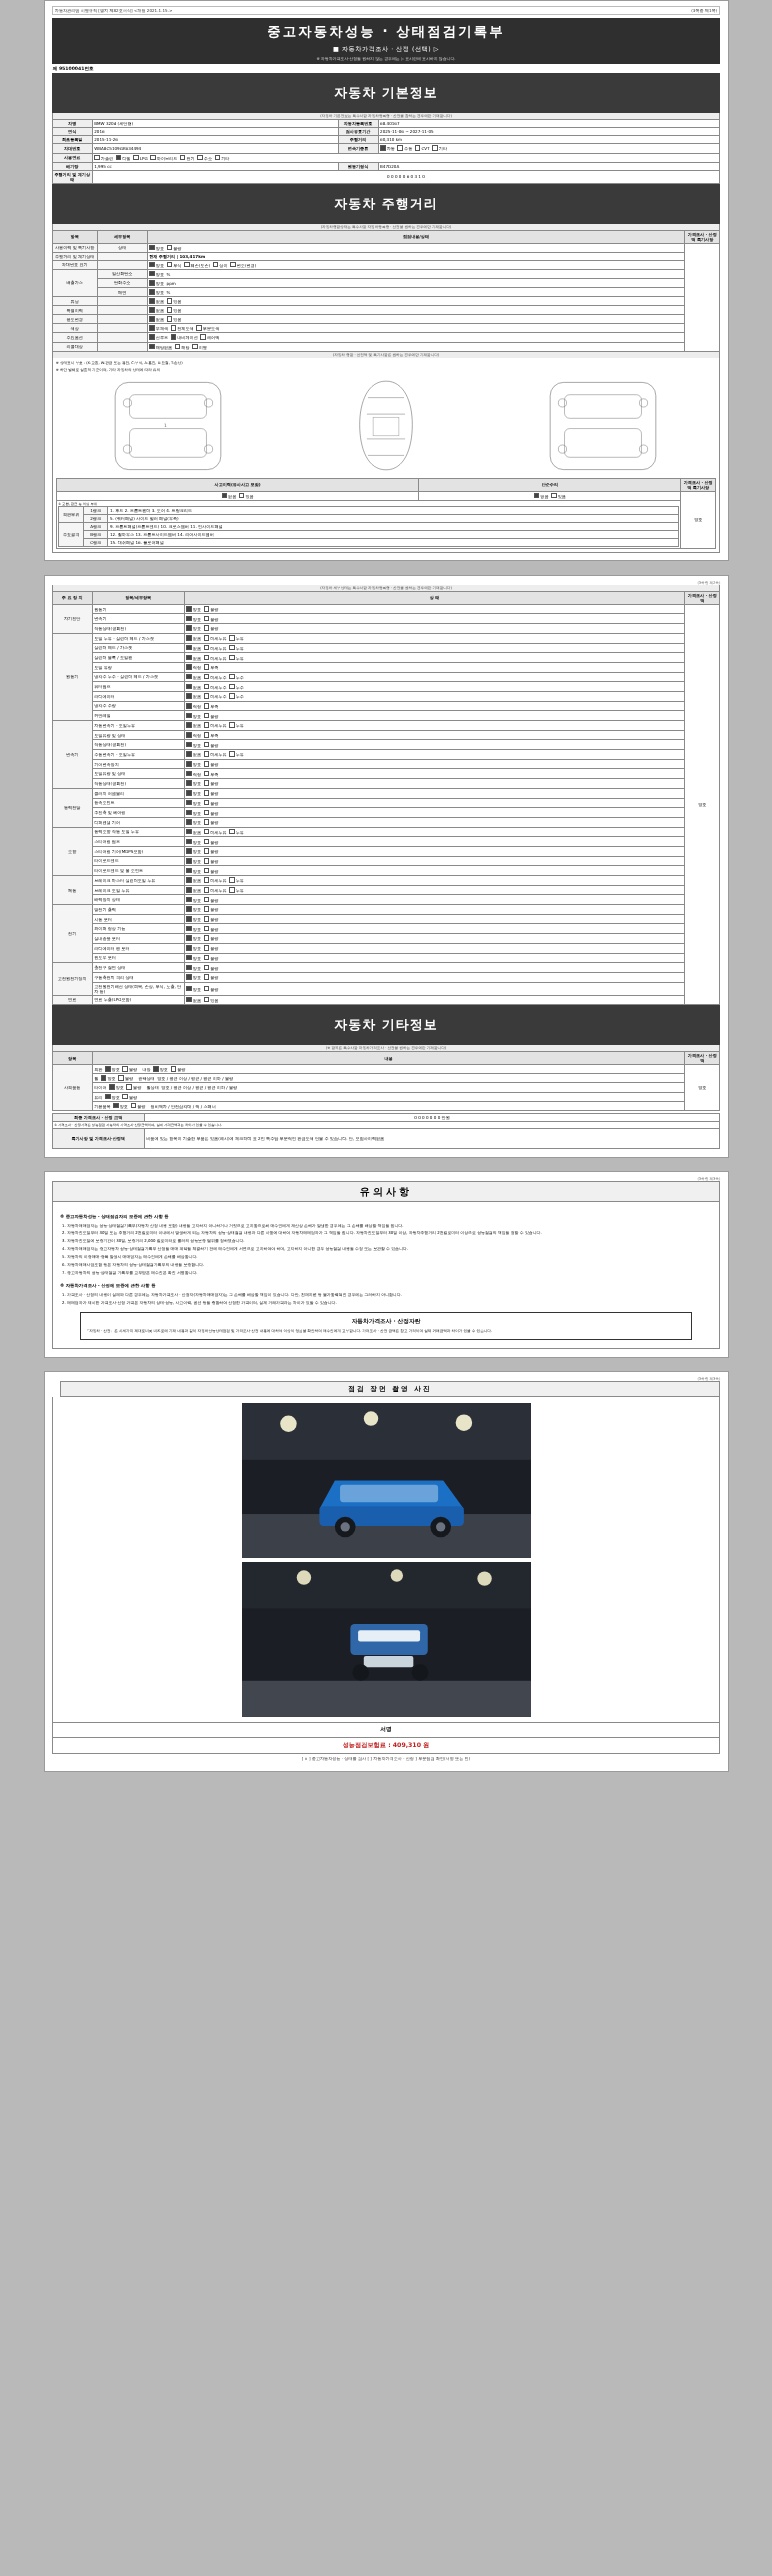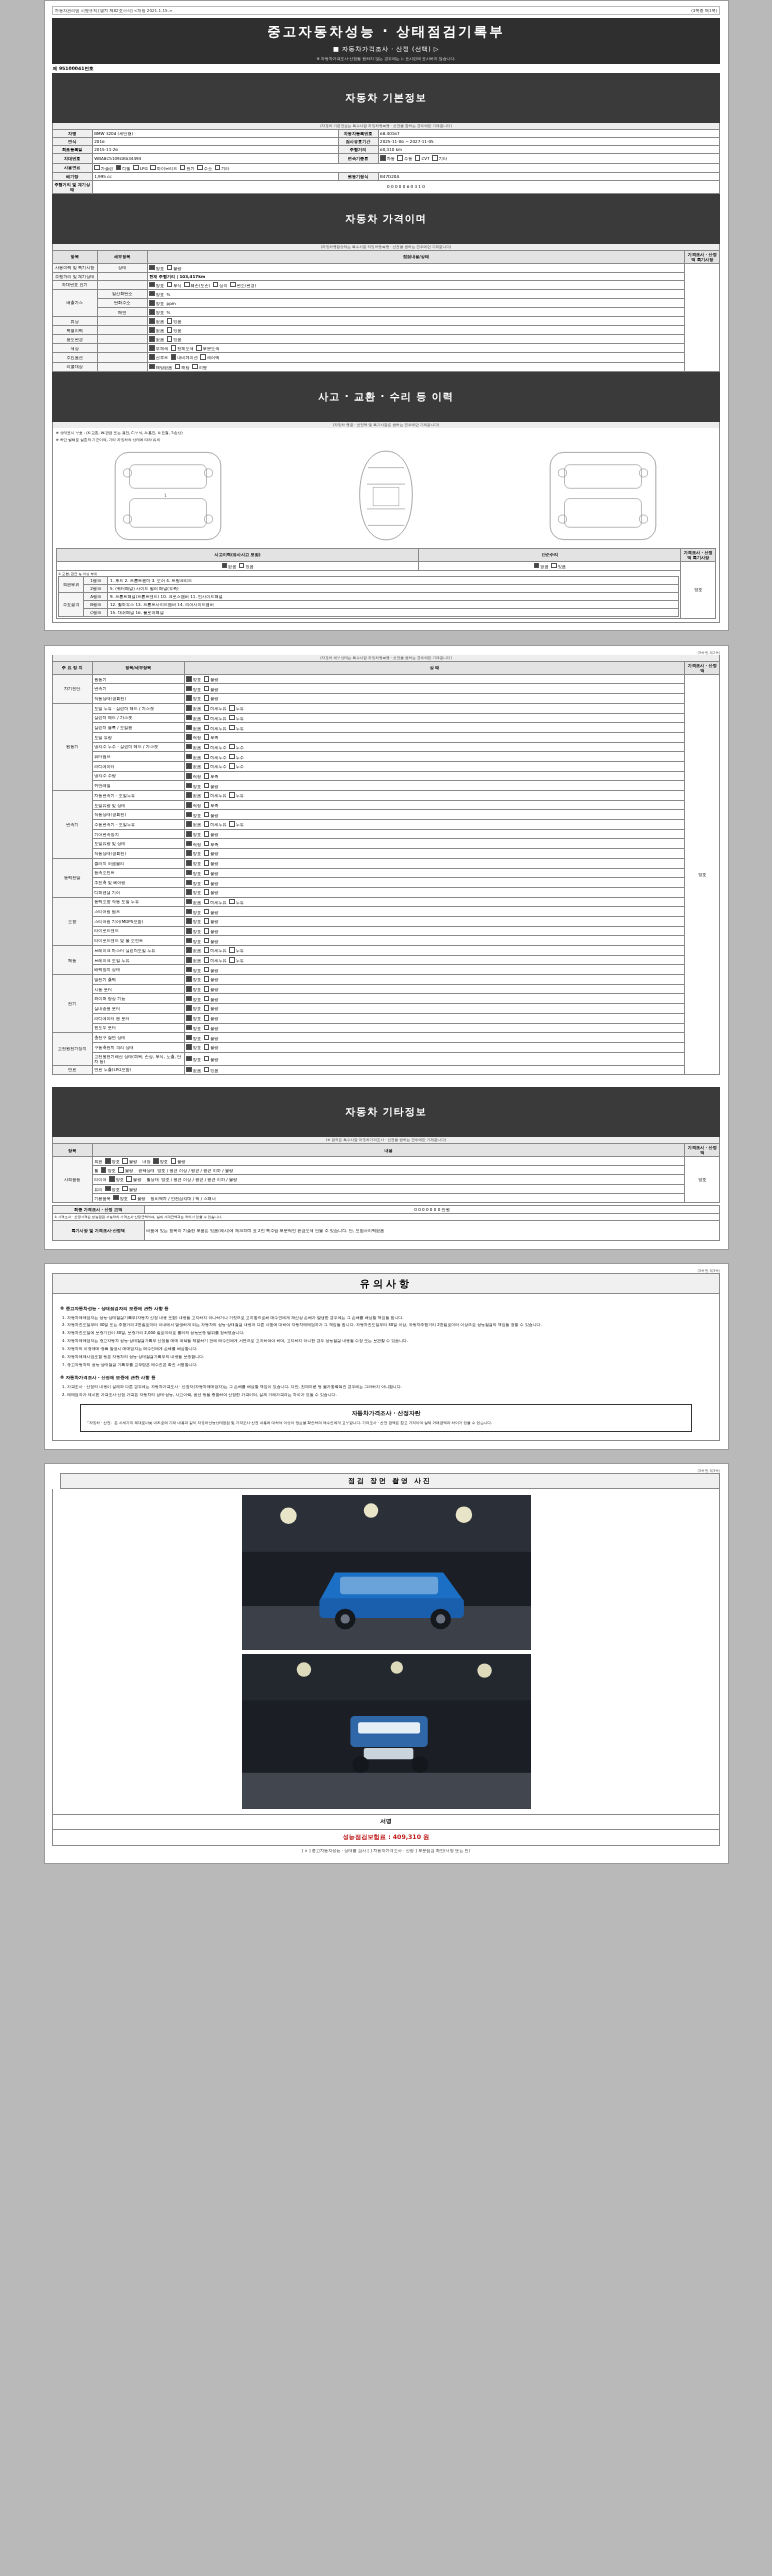--- a/index.html
+++ b/index.html
@@ -5,21 +5,21 @@
   html,body{margin:0;padding:0;background:#b9b9b9;}
   body{font-family:"DejaVu Sans","Liberation Sans",sans-serif;}
   .page{width:724px;min-height:2576px;margin:0 auto;background:#b9b9b9;padding:0;box-sizing:border-box;}
   .sheet{background:#fff;margin:0 auto 13.4px auto;width:685px;box-sizing:border-box;border:0.5px solid #9a9a9a;padding:5.2px 7.2px 7.2px 7.2px;}
   .tinytop{display:flex;justify-content:space-between;font-size:4.1px;color:#333;border:0.5px solid #bbb;padding:1px 2.1px;margin-bottom:3.1px;}
   .doc-title{background:#2f2f2f;color:#fff;text-align:center;padding:5.2px 0 3.1px 0;}
   .doc-title .t1{font-size:13.4px;font-weight:bold;letter-spacing:2.1px;}
   .doc-title .t2{font-size:6.2px;margin-top:3.1px;letter-spacing:0.5px;}
   .doc-title .t3{font-size:3.9px;margin-top:2.1px;color:#ddd;}
   .docnum{font-size:4.6px;font-weight:bold;margin:2.6px 0 2.1px 1px;}
-  .secbar{background:#3a3a3a;color:#fff;text-align:center;font-size:10px;font-weight:bold;padding:18px 0;letter-spacing:1px;}
+  .secbar{background:#3a3a3a;color:#fff;text-align:center;font-size:13px;font-weight:bold;padding:11px 0;letter-spacing:1px;}
   .secsub{background:#ededed;text-align:center;font-size:3.6px;color:#444;padding:1px 0;border-left:0.5px solid #888;border-right:0.5px solid #888;}
   table{border-collapse:collapse;width:100%;font-size:4.1px;}
   td,th{border:0.5px solid #8a8a8a;padding:1px 1.5px;vertical-align:middle;}
   .lbl{background:#efefef;font-weight:bold;text-align:center;width:36px;}
   .lbl2{background:#f5f5f5;text-align:center;}
   .ctr{text-align:center;}
   .chk{display:inline-block;width:3.6px;height:3.6px;border:0.5px solid #555;margin-right:1px;vertical-align:-0.5px;background:#fff;}
   .chk.on{background:#444;}
   .hd{background:#e3e3e3;font-weight:bold;text-align:center;}
   .rightcol{width:31px;}
@@ -115,21 +115,21 @@
         <td class="lbl">원동기형식</td>
         <td>B47D20A</td>
       </tr>
       <tr>
         <td class="lbl">주행거리 및 계기상태</td>
         <td colspan="3" class="ctr">0 0 0 0 0 6 0 3 1 0</td>
       </tr>
     </tbody>
       </table>
 
-    <div class="secbar">자동차 가격이며</div>
+    <div class="secbar">자동차 주행거리</div>
     <div class="secsub">(자동차종합상태는 특수사항 자동차등록증 · 산정을 원하는 경우에만 기재합니다)</div>
     <table>
       <tbody>
           <tr>
         <th class="hd" style="width:41px">항목</th>
         <th class="hd" style="width:46px">세부항목</th>
         <th class="hd">점검내용/상태</th>
         <th class="hd rightcol">가격조사 · 산정액 특기사항</th>
       </tr>
       <tr>
@@ -193,21 +193,20 @@
         <td><span class="chk on"></span><span>선루프</span>&nbsp;&nbsp;<span class="chk on"></span><span>내비게이션</span>&nbsp;&nbsp;<span class="chk"></span><span>에어백</span></td>
       </tr>
       <tr>
         <td class="lbl2">리콜대상</td>
         <td class="lbl2"></td>
         <td><span class="chk on"></span><span>해당없음</span>&nbsp;&nbsp;<span class="chk"></span><span>해당</span>&nbsp;&nbsp;<span class="chk"></span><span>이행</span></td>
       </tr>
     </tbody>
       </table>
 
-    <div class="secbar">사고 · 교환 · 수리 등 이력</div>
     <div class="secsub">(자동차 종합 · 산정액 및 특기사항은 원하는 경우에만 기재합니다)</div>
     <div class="diagram-wrap">
       <div class="diagram-note">※ 상태표시 부호 : (X:교환, W:판금 또는 용접, C:부식, A:흠집, U:요철, T:손상)</div>
       <div class="diagram-note">※ 하단 발췌로 실효적 기준이며, 기타 자동차의 상태에 따라 유의</div>
       <div class="carimgs">
         <svg width="118" height="98" viewBox="0 0 230 190">
           <rect x="12" y="10" width="206" height="170" rx="26" fill="#fff" stroke="#555"></rect>
           <rect x="40" y="34" width="150" height="46" rx="10" fill="none" stroke="#777"></rect>
           <rect x="40" y="100" width="150" height="56" rx="10" fill="none" stroke="#777"></rect>
           <circle cx="36" cy="50" r="8" fill="none" stroke="#777"></circle>
@@ -467,21 +466,21 @@
             <td><span class="chk on"></span><span>양호</span>&nbsp;&nbsp;<span class="chk"></span><span>불량</span>&nbsp;&nbsp;</td>
           </tr>
           <tr>
             <td class="lbl2" rowspan="1">연료</td>
             <td>연료 누출(LPG포함)</td>
             <td><span class="chk on"></span><span>없음</span>&nbsp;&nbsp;<span class="chk"></span><span>있음</span>&nbsp;&nbsp;</td>
           </tr>
         </tbody>
     </table>
 
-    <div class="secbar" style="margin-top:12px">자동차 기타정보</div>
+    <div class="secbar" style="margin-top:0">자동차 기타정보</div>
     <div class="secsub">(※ 항목은 특수사항 자동차가격조사 · 산정을 원하는 경우에만 기재합니다)</div>
     <table>
       <tbody>
           <tr>
         <th class="hd" style="width:36px">항목</th>
         <th class="hd">내용</th>
         <th class="hd rightcol">가격조사 · 산정액</th>
       </tr>
       <tr>
         <td class="lbl2" rowspan="5">사외품등</td>

